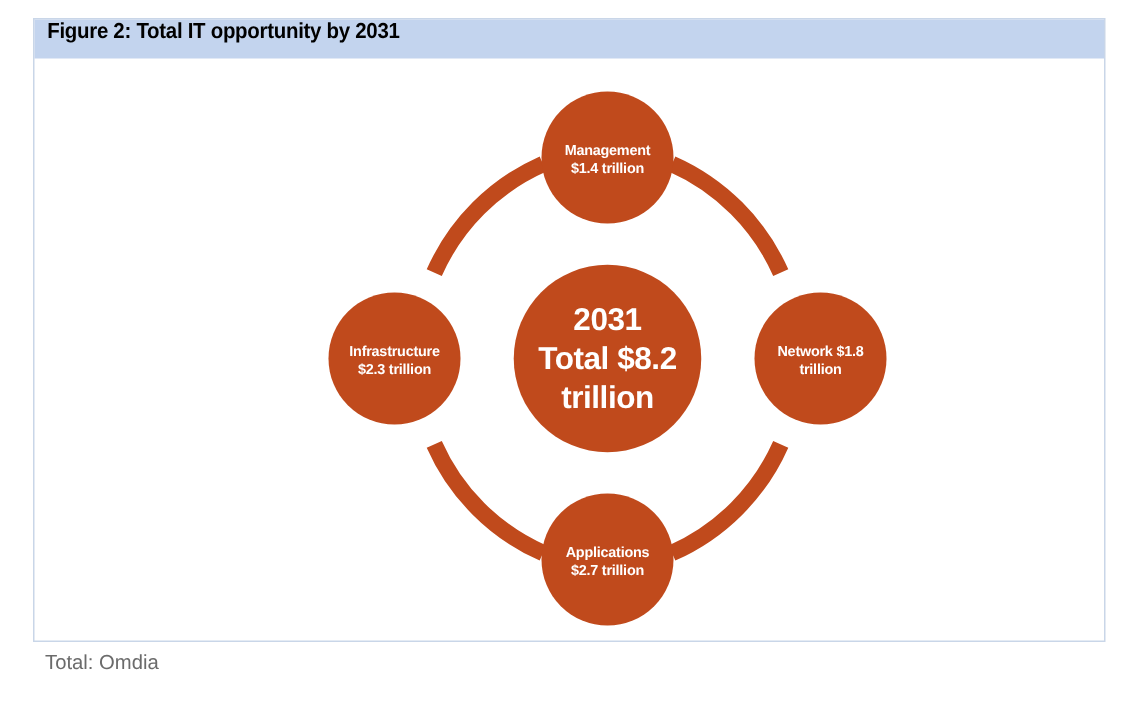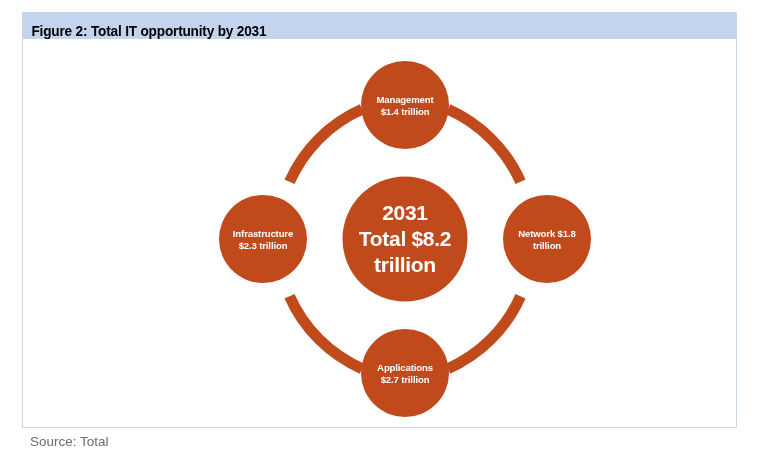--- a/index.html
+++ b/index.html
@@ -30,21 +30,21 @@
 
   #figure-title-bar {
     position: absolute;
     left: 0;
     top: 0;
     width: 100%;
     height: 26px;
     box-sizing: border-box;
     background: #c3d4ee;
     display: flex;
-    align-items: flex-end;
+    align-items: flex-start;
   }
 
   #figure-title-text {
     font-family: "Liberation Sans", sans-serif;
     font-size: 14.5px;
     font-weight: bold;
     color: #000000;
     letter-spacing: -0.2px;
     padding-left: 9px;
     transform: scaleX(0.94);
@@ -147,13 +147,13 @@
         <circle cx="240" cy="200" r="44" fill="#C04A1C"></circle>
         <text class="node-text satellite-text" x="240" y="198">Infrastructure</text>
         <text class="node-text satellite-text" x="240" y="210">$2.3  trillion</text>
       </g>
 
     </svg>
   </div>
 
 </div>
 
-<div id="source-line">Source: Total</div>
+<div id="source-line">Total: Omdia</div>
 
 </body></html>

